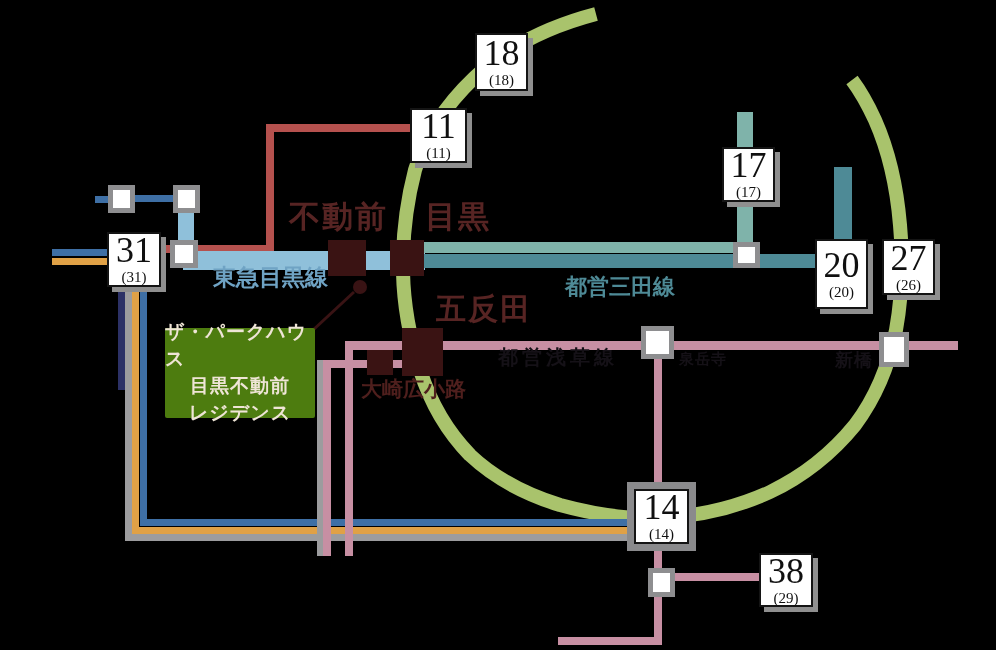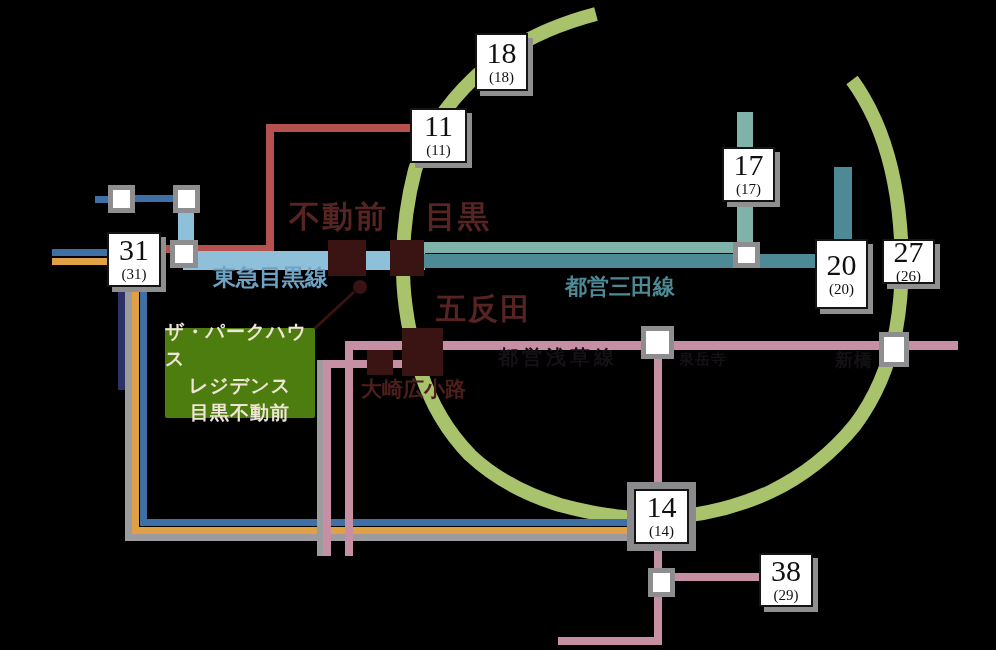--- a/index.html
+++ b/index.html
@@ -9,21 +9,21 @@
   .svg-under{z-index:1;}
   .svg-over{z-index:5;}
   .ln{position:absolute;z-index:2;}
   .msq{position:absolute;background:#3A1313;z-index:3;}
   .wsq{position:absolute;background:#fff;border:5px solid #8E8E90;box-sizing:border-box;z-index:4;}
   .lbl{position:absolute;z-index:5;font-weight:700;white-space:nowrap;line-height:1;}
   .tbox{position:absolute;background:#fff;border:2px solid #141414;box-shadow:5px 5px 0 #8F8F8F;
         box-sizing:border-box;display:flex;flex-direction:column;align-items:center;justify-content:center;
         z-index:6;color:#101010;}
   .tbox.frame{box-shadow:0 0 0 7px #8A8A8C;}
-  .tnum{font-size:30px;line-height:1;text-align:center;}
+  .tnum{font-size:36px;line-height:1;text-align:center;}
   .talt{font-size:15px;line-height:1.15;margin-top:1px;}
   .callout{position:absolute;left:165px;top:328px;width:150px;height:90px;background:#4d7c0f;
            z-index:6;display:flex;flex-direction:column;align-items:center;justify-content:center;
            color:#EFE5D6;font-size:19px;font-weight:700;line-height:1.42;letter-spacing:1px;border-radius:2px;}
 </style>
 </head>
 <body>
 
 <div id="map">
 
@@ -92,22 +92,22 @@
   <div class="lbl" style="left:213px;top:266px;font-size:23px;letter-spacing:0px;color:#6FA3C4;">東急目黒線</div>
   <div class="lbl" style="left:565px;top:278px;font-size:22px;letter-spacing:0px;color:#4E8A96;font-family:Liberation Mono, monospace;">都営三田線</div>
   <div class="lbl" style="left:436px;top:294px;font-size:30px;letter-spacing:2px;color:#572423;">五反田</div>
   <div class="lbl" style="left:353px;top:379px;font-size:21px;letter-spacing:0px;color:#4F1F1D;padding-left:8px;">大崎広小路</div>
   <div class="lbl" style="left:498px;top:347px;font-size:20px;letter-spacing:4px;color:#151117;">都営浅草線</div>
   <div class="lbl" style="left:679px;top:352px;font-size:15px;letter-spacing:1px;color:#151117;">泉岳寺</div>
   <div class="lbl" style="left:835px;top:351px;font-size:18px;letter-spacing:1px;color:#151117;">新橋</div>
 
   <div class="callout">
     <div>ザ・パークハウス</div>
+    <div>目黒不動前</div>
     <div>レジデンス</div>
-    <div>目黒不動前</div>
   </div>
 
   <div class="tbox" style="left:475px;top:33px;width:53px;height:58px;">
     <div class="tnum">18</div>
     <div class="talt">(18)</div>
   </div>
   <div class="tbox" style="left:410px;top:108px;width:57px;height:55px;">
     <div class="tnum">11</div>
     <div class="talt">(11)</div>
   </div>
@@ -116,21 +116,21 @@
     <div class="talt">(17)</div>
   </div>
   <div class="tbox" style="left:107px;top:232px;width:54px;height:55px;">
     <div class="tnum">31</div>
     <div class="talt">(31)</div>
   </div>
   <div class="tbox" style="left:815px;top:239px;width:53px;height:70px;">
     <div class="tnum">20</div>
     <div class="talt">(20)</div>
   </div>
-  <div class="tbox" style="left:882px;top:239px;width:53px;height:45px;">
+  <div class="tbox" style="left:882px;top:239px;width:53px;height:56px;">
     <div class="tnum">27</div>
     <div class="talt">(26)</div>
   </div>
   <div class="tbox frame" style="left:634px;top:489px;width:55px;height:55px;">
     <div class="tnum">14</div>
     <div class="talt">(14)</div>
   </div>
   <div class="tbox" style="left:759px;top:553px;width:54px;height:54px;">
     <div class="tnum">38</div>
     <div class="talt">(29)</div>

